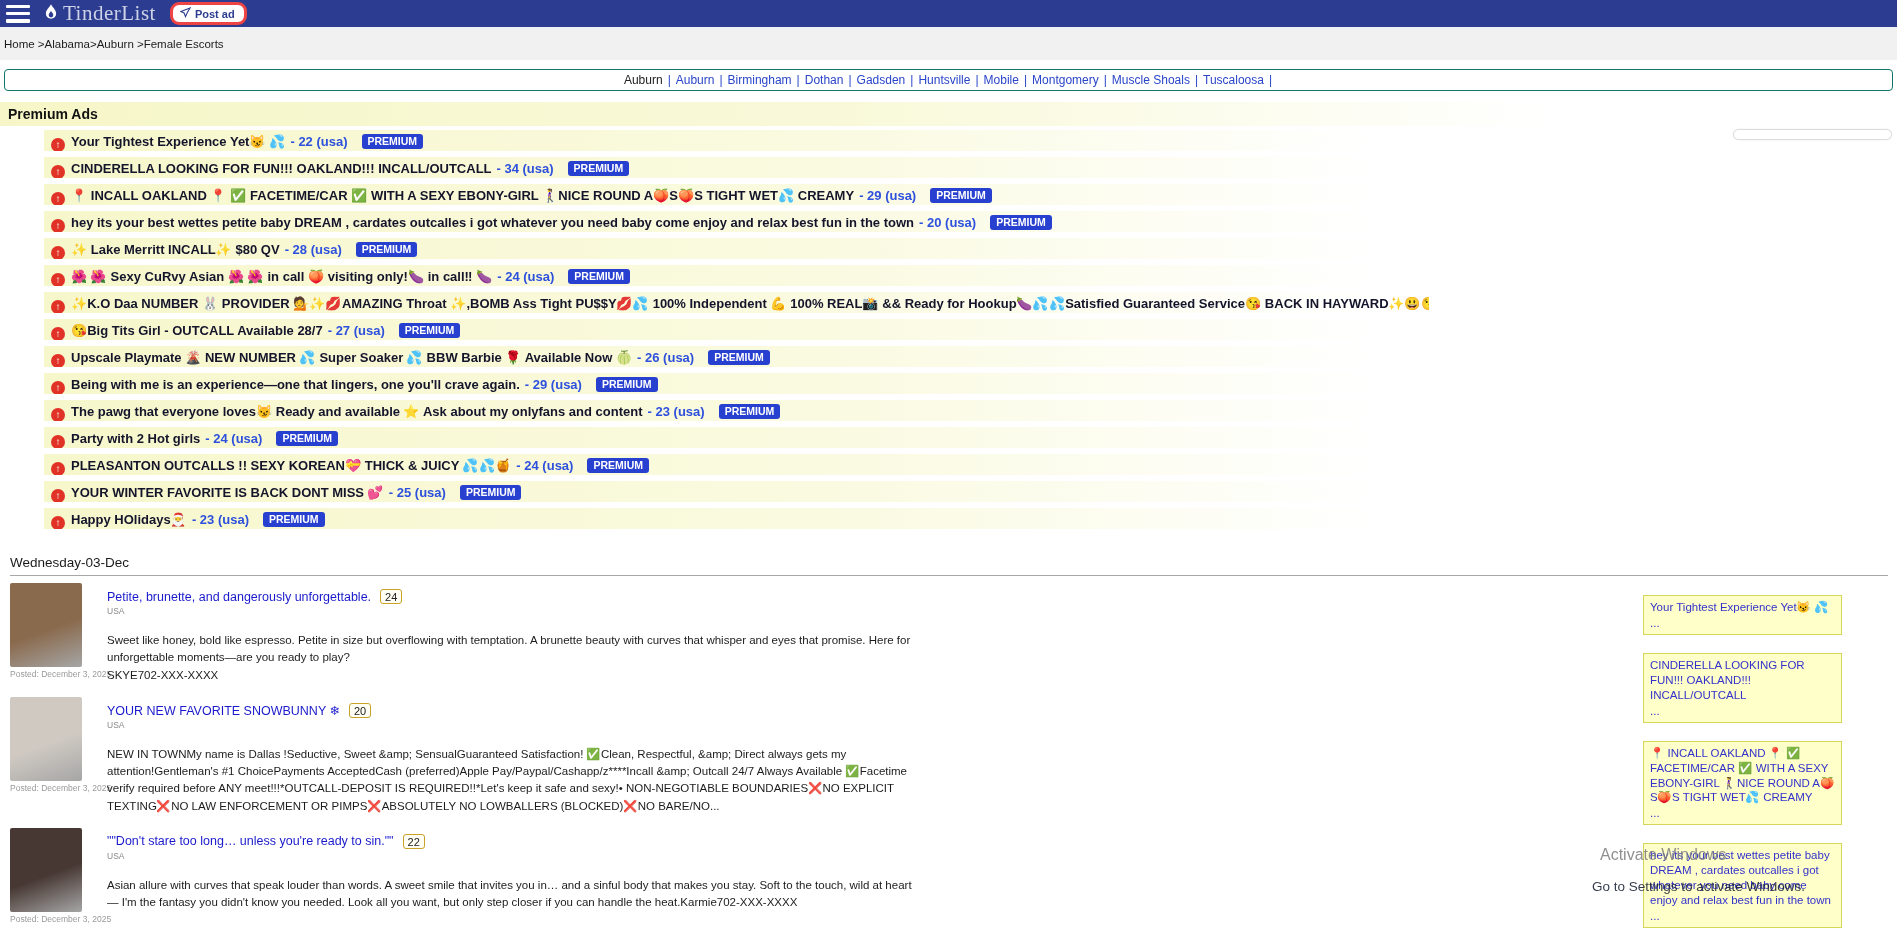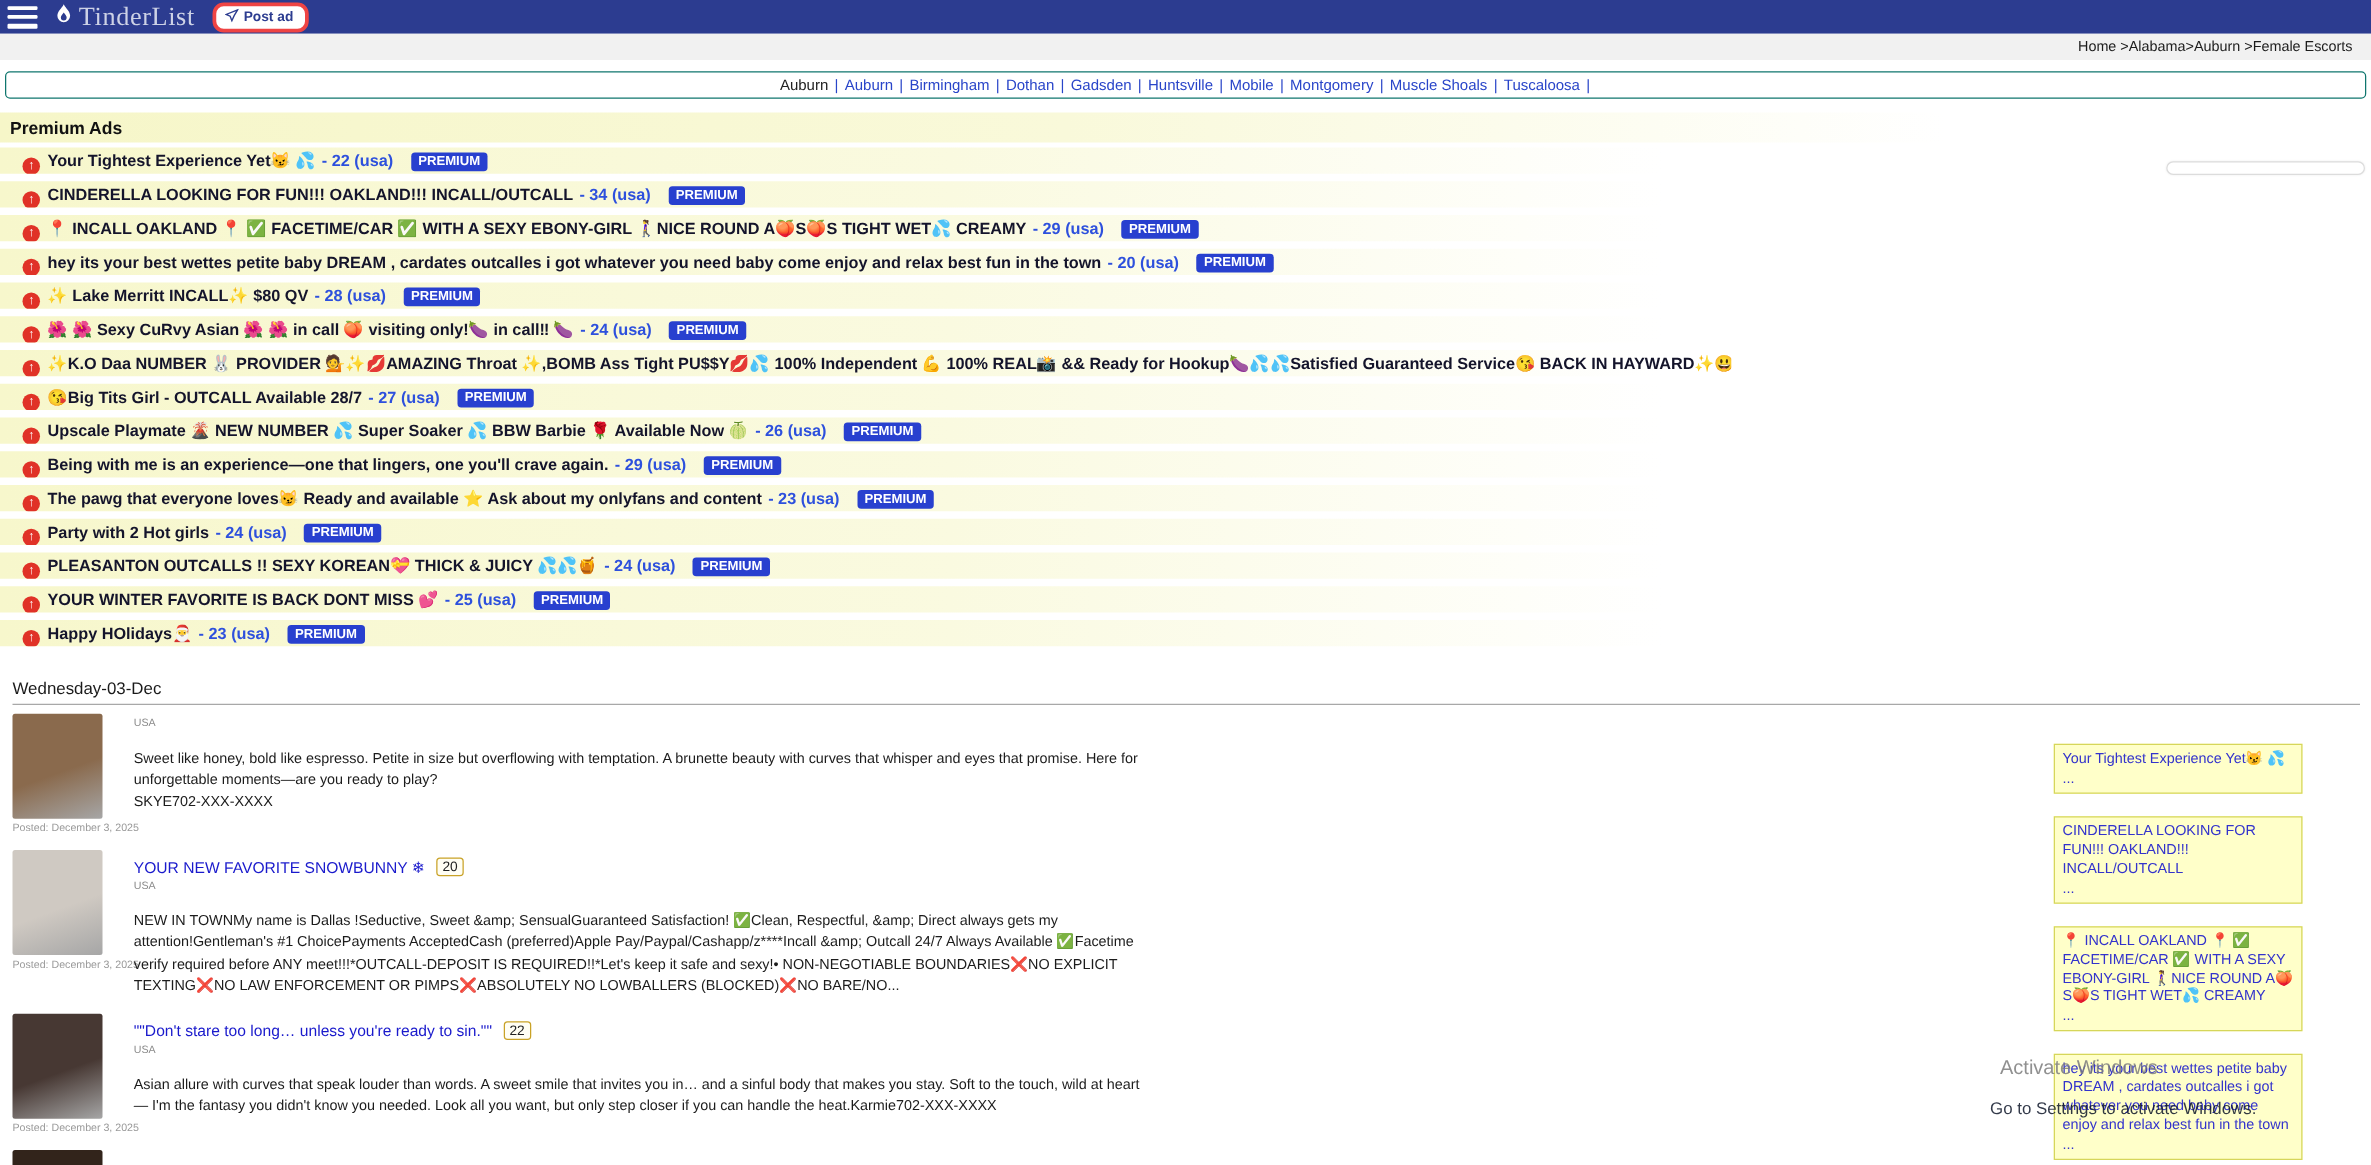--- a/index.html
+++ b/index.html
@@ -12,38 +12,38 @@
   .hamburger span { display:block; height:3.5px; background:#fff; border-radius:1px; }
   .logo { display:flex; align-items:center; gap:3px; }
   .logo svg { width:18px; height:20px; }
   .logo-text { font-family:"Liberation Serif", serif; font-size:21px; color:#cdd2e6; letter-spacing:.5px; }
   .postad { margin-left:14px; background:#fff; border:3px solid #ef4444; border-radius:9px;
     color:#2c3c90; font-size:11px; font-weight:bold; padding:2px 9px 2px 7px;
     display:flex; align-items:center; gap:4px; cursor:pointer; }
   .postad svg { width:11px; height:11px; }
 
   
-  .crumbbar { height:21px; background:#f1f1f1; display:flex; align-items:center; padding:0 15px;justify-content:flex-end; }
+  .crumbbar { height:33px; background:#f1f1f1; display:flex; align-items:center; padding:0 4px; }
   .crumbbar a { font-size:11.5px; color:#1c1c1c; text-decoration:none; }
 
   
   .citybox { margin:9px 4px 0 4px; border:1px solid #0f766e; border-radius:4px; height:22px;
     display:flex; align-items:center; justify-content:center; background:#fff; }
   .citybox a { color:#2945c9; font-size:12px; text-decoration:none; margin:0 2px; }
   .citybox a.current { color:#222; }
   .citybox .sep { color:#2945c9; font-size:12px; margin:0 3px; }
 
   
   .premium-wrap { margin-top:11px; }
   .premium-head { height:24px; line-height:24px; padding-left:8px; font-size:14px; font-weight:bold; color:#111;
     background:linear-gradient(90deg,#f6f6c8 0%, #f9f9da 45%, #ffffff 82%); }
   .prows { margin-top:4px; }
   .prow { height:21px; line-height:21px; margin-bottom:6px; white-space:nowrap; overflow:hidden;
-    padding-left:18px; width:1385px;
-    background:linear-gradient(90deg,#f7f7cc 0%, #fafae0 55%, #ffffff 96%); }
+    padding-left:7px; width:1385px;
+    background:linear-gradient(90deg,#f7f7cc 0%, #fafae0 55%, #ffffff 96%);margin-left:44px; }
   .upicon { display:inline-block; width:14px; height:14px; line-height:14px; text-align:center;
     background:#e03227; color:#fff; border-radius:50%; font-size:10px; font-weight:bold;
     vertical-align:-2px; margin-right:6px; }
   .ptitle { color:#14142b; font-weight:bold; font-size:13px; text-decoration:none; }
   .page { color:#2d50dd; font-weight:bold; font-size:13px; text-decoration:none; margin-left:5px; }
   .pbadge { display:inline-block; background:#2840cf; color:#fff; font-size:10.5px; font-weight:bold;
     border-radius:3px; padding:0 6px; height:15px; line-height:15px; margin-left:14px;
     vertical-align:1px; text-decoration:none; }
 
   
@@ -199,20 +199,24 @@
 <div class="feed">
   <div class="datehead">Wednesday-03-Dec</div>
   <hr class="datehr">
   <div id="listing-rows">
   <div class="lrow">
     <div class="lphoto-col">
       <div class="lphoto" style="background: linear-gradient(160deg, rgb(138, 106, 77) 55%, rgba(0, 0, 0, 0.35));"></div>
       <div class="lposted">Posted: December 3, 2025</div>
     </div>
     <div class="lcontent">
+      <div class="ltitle-row">
+        <a class="ltitle" href="#">Petite, brunette, and dangerously unforgettable.</a>
+        <span class="lage">24</span>
+      </div>
       <div class="lcountry">USA</div>
       <div class="ldesc">Sweet like honey, bold like espresso. Petite in size but overflowing with temptation. A brunette beauty with curves that whisper and eyes that promise. Here for unforgettable moments—are you ready to play?
 SKYE702-XXX-XXXX</div>
     </div>
   </div>
 
   <div class="lrow">
     <div class="lphoto-col">
       <div class="lphoto" style="background: linear-gradient(160deg, rgb(207, 201, 194) 55%, rgba(0, 0, 0, 0.35));"></div>
       <div class="lposted">Posted: December 3, 2025</div>

